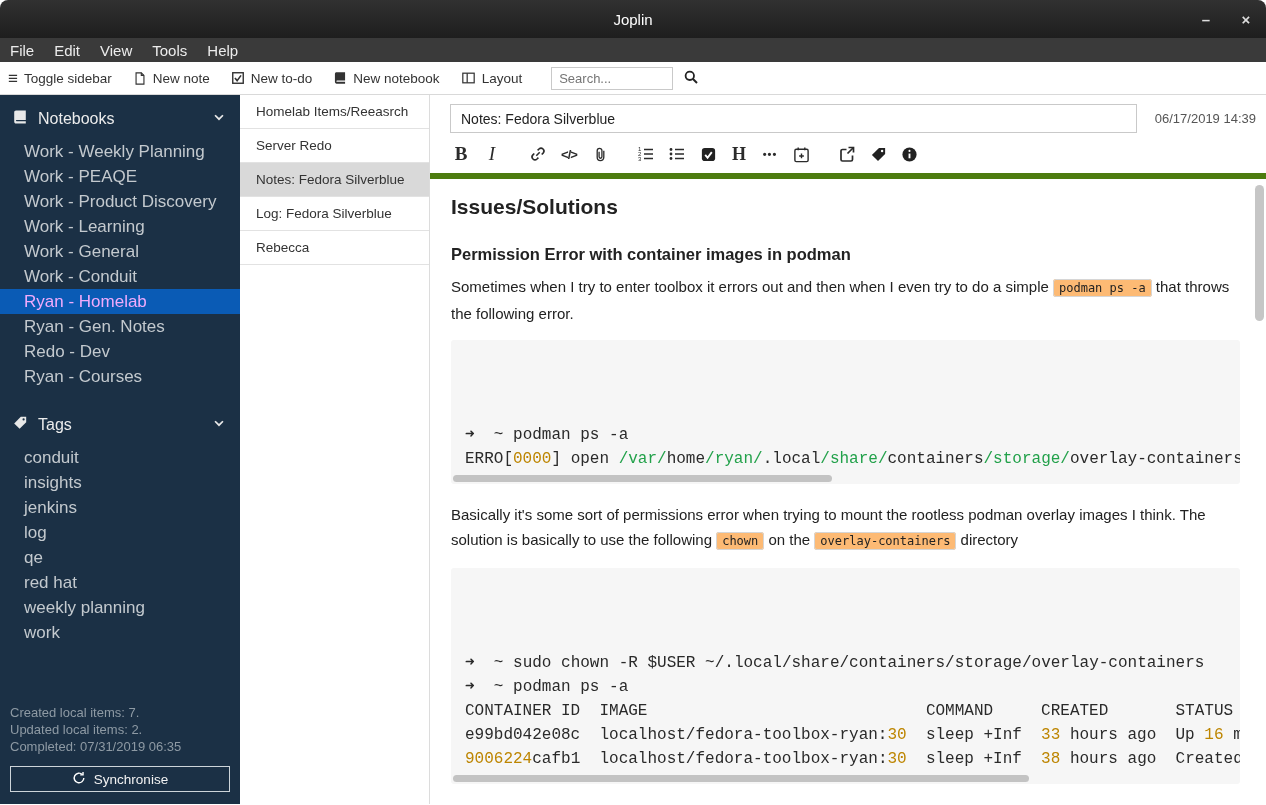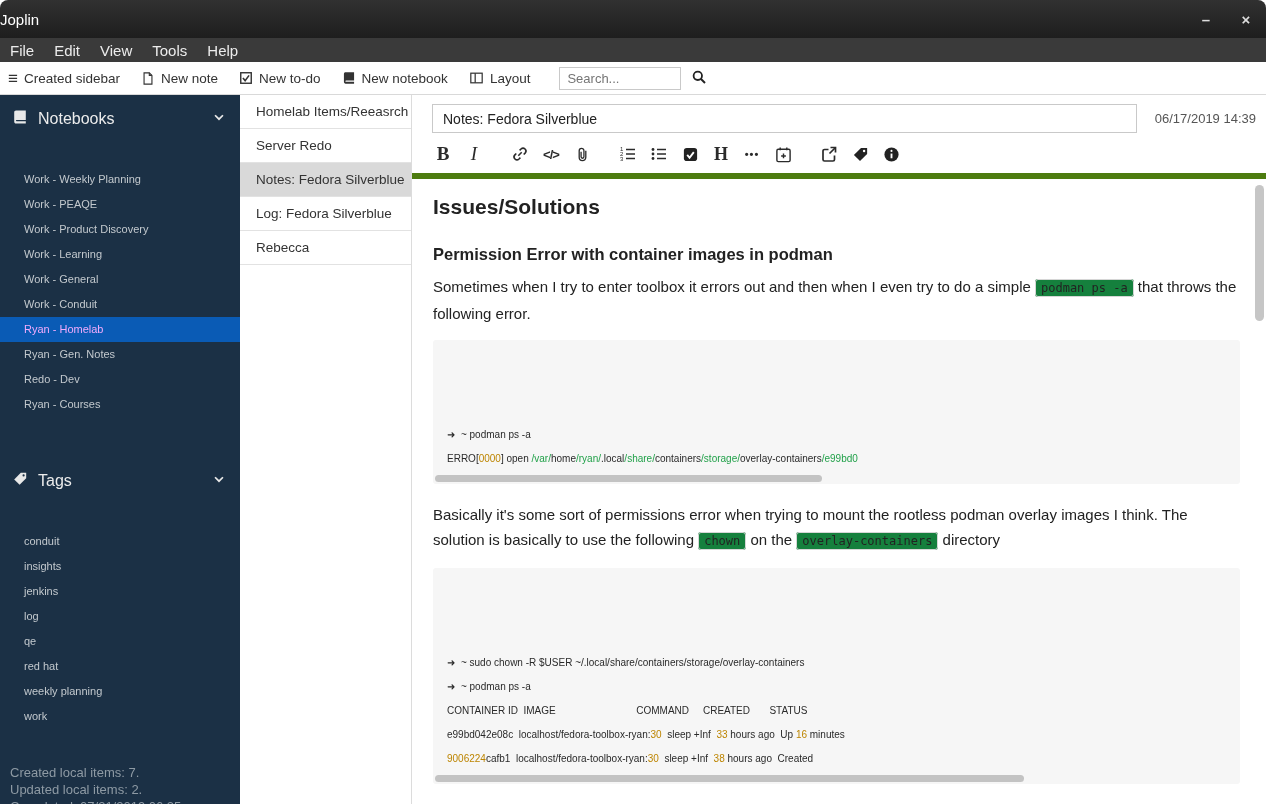--- a/index.html
+++ b/index.html
@@ -1,53 +1,53 @@
 <!DOCTYPE html>
 <html style="--accent: #0a5bb5; --sidebar-bg: #1b3045; --code-orange: #bd8500; --code-green: #22a14a; --code-magenta: #d6367f; --code-blue: #28a0d8;"><head>
 <meta charset="utf-8">
 <style>
   * { margin:0; padding:0; box-sizing:border-box; }
   html,body { width:1266px; height:805px; overflow:hidden; font-family:"Liberation Sans", sans-serif; background:#fff; }
 
   
   .titlebar { height:38px; background:linear-gradient(#313131,#1e1e1e); border-radius:8px 8px 0 0;
-    display:flex; align-items:center; position:relative; color:#fff; font-size:15px; }
+    display:flex; align-items:center; justify-content:center; position:relative; color:#fff; font-size:15px; }
   .win-btns { position:absolute; right:12px; top:0; height:100%; display:flex; align-items:center; gap:24px;
     color:#ddd; font-size:15px; }
   .win-btn { cursor:default; width:16px; text-align:center; font-weight:bold; }
 
   .menubar { height:24px; background:#3a3a3a; display:flex; align-items:center; color:#ececec; font-size:15px; }
   .menu-item { padding:0 10px; height:100%; display:flex; align-items:center; }
 
   .apptoolbar { height:33px; background:#fff; border-bottom:1px solid #d9d9d9; display:flex; align-items:center;
     padding-left:8px; font-size:13.5px; color:#333; }
   .tbtn { display:flex; align-items:center; gap:6px; margin-right:21px; white-space:nowrap; }
   .tbtn svg { display:block; }
   .hamburger { font-size:17px; font-weight:bold; line-height:1; }
   .search-input { width:122px; height:23px; border:1px solid #c9c9c9; padding:0 7px; font-size:13px; color:#333;
     margin-left:8px; font-family:"Liberation Sans", sans-serif; }
   .search-btn { margin-left:10px; display:flex; align-items:center; }
 
   
   .main { display:flex; height:709px; }
 
-  .sidebar { width:240px; background:var(--sidebar-bg); color:#c3cad0; display:flex; flex-direction:column; overflow:hidden;gap:28px; }
+  .sidebar { width:240px; background:var(--sidebar-bg); color:#c3cad0; display:flex; flex-direction:column; overflow:hidden; }
   .side-header { display:flex; align-items:center; gap:10px; padding:14px 14px 10px 12px; color:#ececec; font-size:16px; }
   .side-header .chev { margin-left:auto; }
   .side-list { }
-  .side-item { height:25px; line-height:25px; padding-left:24px; font-size:11px; color:#c3c9ce;
+  .side-item { height:25px; line-height:25px; padding-left:24px; font-size:17px; color:#c3c9ce;
     white-space:nowrap; overflow:hidden; }
   .side-item.selected { background:var(--accent); color:#f0abfc; }
   .tags-block { margin-top:12px; }
   .side-bottom { margin-top:auto; padding:8px 10px 12px; }
   .stat-line { font-size:13px; color:#8e9aa4; line-height:1.3; }
   .sync-btn { margin-top:10px; width:100%; height:26px; border:1px solid #cdd4d9; background:transparent;
     color:#f2f2f2; font-size:13.5px; display:flex; align-items:center; justify-content:center; gap:8px; }
 
-  .notelist { width:172px; border-right:1px solid #dcdcdc; background:#fff; }
+  .notelist { width:190px; border-right:1px solid #dcdcdc; background:#fff; }
   .note-item { height:34px; display:flex; align-items:center; padding-left:16px; font-size:13.5px; color:#333;
     border-bottom:1px solid #e2e2e2; white-space:nowrap; overflow:hidden; }
   .note-item.selected { background:#d9d9d9; }
 
   .editor { flex:1; min-width:0; display:flex; flex-direction:column; background:#fff; }
   .editor-top { display:flex; align-items:center; gap:18px; padding:9px 10px 4px 20px; }
   .title-input { flex:1; height:29px; border:1px solid #c9c9c9; padding:0 10px; font-size:14px; color:#222;
     font-family:"Liberation Sans", sans-serif; }
   .note-date { color:#555; font-size:13px; white-space:nowrap; }
 
@@ -60,24 +60,24 @@
   .code-label { font-size:13px; font-weight:bold; letter-spacing:-1px; }
   .h-label { font-family:"Liberation Serif", serif; font-weight:bold; font-size:18px; }
   .dots-label { font-size:11px; font-weight:bold; letter-spacing:1px; }
 
   
   .rendered { flex:1; position:relative; overflow:hidden; border-top:6px solid #4d7c0f;
     padding:8px 26px 0 21px; color:#222; font-size:15px; }
   .note-h1 { font-size:21px; font-weight:bold; margin:8px 0 12px; }
   .note-h2 { font-size:16.5px; font-weight:bold; margin:26px 0 6px; }
   .rendered p { line-height:25px; margin:10px 0 14px; }
-  .inline-code { font-family:"DejaVu Sans Mono", monospace; font-size:12px; background:#15803d;
+  .inline-code { font-family:"DejaVu Sans Mono", monospace; font-size:12px; background:#fdba74;
     border:1px solid #d6d6d6; border-radius:3px; padding:1px 5px; white-space:nowrap; }
   .codeblock { background:#f6f6f6; border-radius:3px; margin:14px 0 18px; padding:11px 14px 13px;
-    font-family:Liberation Sans, sans-serif; font-size:10px; line-height:24px; white-space:pre;
+    font-family:Liberation Mono, monospace; font-size:16px; line-height:24px; white-space:pre;
     overflow:hidden; position:relative; color:#2a2a2a; }
   .cline { white-space:pre; }
   .hthumb { position:absolute; left:2px; bottom:2px; height:7px; background:#c3c3c3; border-radius:4px; }
   .sg-o { color:var(--code-orange); }
   .sg-g { color:var(--code-green); }
   .vthumb { position:absolute; right:2px; top:6px; width:9px; height:136px; background:#c6c6c6; border-radius:5px; }
 </style>
 </head>
 <body>
 
@@ -94,21 +94,21 @@
 <span class="menu-item">File</span>
     <span class="menu-item">Edit</span>
     <span class="menu-item">View</span>
     <span class="menu-item">Tools</span>
     <span class="menu-item">Help</span>
   </div>
 
 <div class="apptoolbar">
   <span class="tbtn">
     <span class="hamburger">≡</span>
-    <span>Created sidebar</span>
+    <span>Toggle sidebar</span>
   </span>
   <span class="tbtn">
     <span>
         <svg width="14" height="15" viewBox="0 0 16 16">
           <path d="M3.5 1.5h6l3 3v10h-9z" fill="none" stroke="#333" stroke-width="1.3"></path>
           <path d="M9.5 1.5v3h3" fill="none" stroke="#333" stroke-width="1.3"></path>
         </svg>
       </span>
     <span>New note</span>
   </span>

